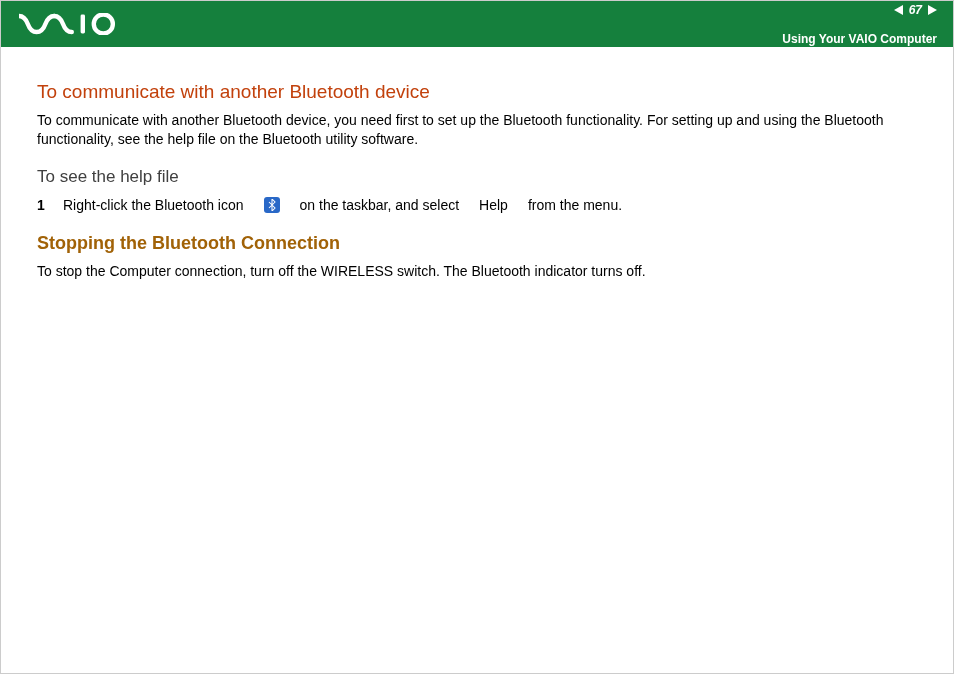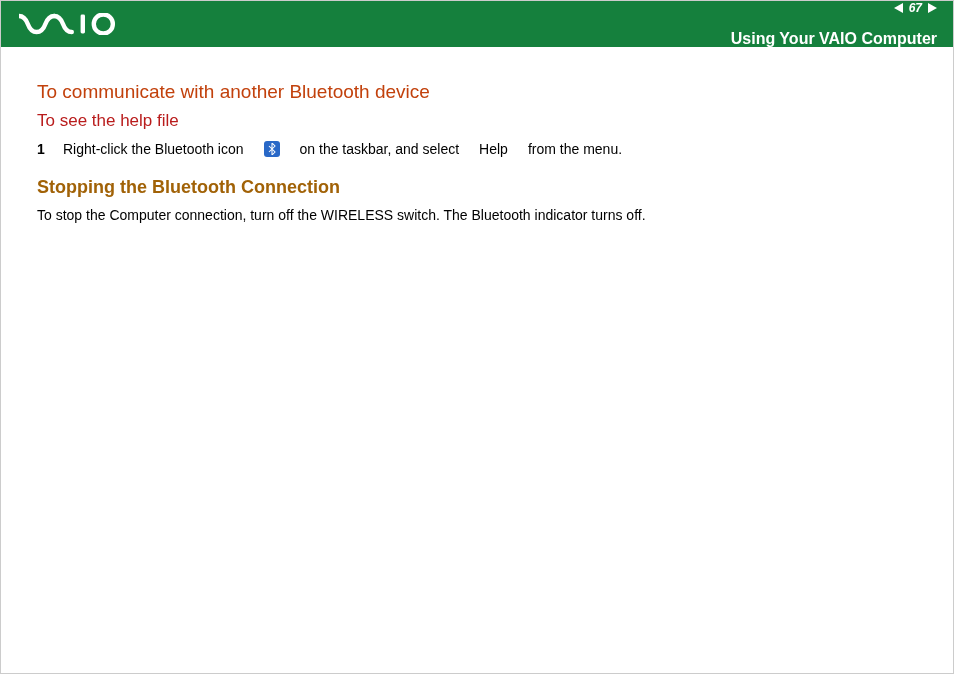--- a/index.html
+++ b/index.html
@@ -57,41 +57,41 @@
       border-top: 5px solid transparent;
       border-bottom: 5px solid transparent;
       border-right: 9px solid #fff;
     }
     .nav-arrow.right {
       border-top: 5px solid transparent;
       border-bottom: 5px solid transparent;
       border-left: 9px solid #fff;
     }
     .section-label {
-      font-size: 16px;
+      font-size: 12px;
       font-weight: bold;
       margin-top: 15px;
     }
     .content {
       padding: 34px 36px 0 36px;
     }
     .gray-heading {
       color: #c2410c;
       font-size: 19px;
       font-weight: normal;
       margin-bottom: 8px;
     }
     .body-text {
       font-size: 14px;
       line-height: 1.35;
       color: #000;
       margin-bottom: 18px;
     }
     .sub-gray-heading {
-      color: #b91c1c;
+      color: #404040;
       font-size: 17px;
       font-weight: normal;
       margin-bottom: 10px;
     }
     .step-row {
       display: flex;
       align-items: center;
       gap: 14px;
       font-size: 14px;
       margin-bottom: 20px;
@@ -149,20 +149,21 @@
       <span class="nav-arrow left"></span>
       <span>67</span>
       <span class="nav-arrow right"></span>
     </div>
     <div class="section-label">Using Your VAIO Computer</div>
   </div>
 </div>
 
 <div class="content">
   <div class="gray-heading">To communicate with another Bluetooth device</div>
+  <div class="body-text">To communicate with another Bluetooth device, you need first to set up the Bluetooth functionality. For setting up and using the Bluetooth functionality, see the help file on the Bluetooth utility software.</div>
 
   <div class="sub-gray-heading">To see the help file</div>
 
   <div class="step-row">
     <span class="step-num">1</span>
     <span class="step-text">
       <span>Right-click the Bluetooth icon</span>
       <span class="bt-icon">
         <svg viewBox="0 0 10 16" stroke="white" stroke-width="1.4" fill="none">
           <path d="M5 0 L5 16 M5 0 L9 4 L1 12 M5 16 L9 12 L1 4"></path>

